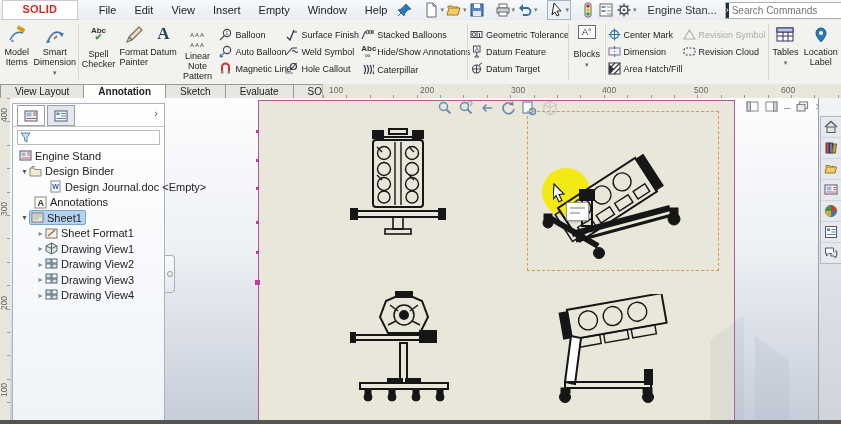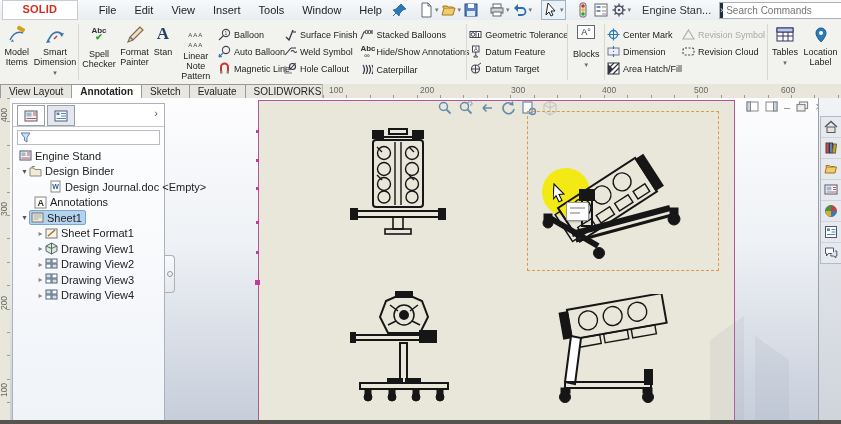--- a/index.html
+++ b/index.html
@@ -41,21 +41,21 @@
   .ic20{width:20px;height:20px;} .ic13{width:13px;height:13px;flex:0 0 13px;}
   .abc-ic{font-size:8px;font-weight:bold;color:#333;line-height:7px;text-align:center;}
   .abc-ic .chk{color:#2f9e2f;font-size:9px;}
   .note-A{font-family:"Liberation Serif",serif;font-weight:bold;font-size:17px;color:#24415f;line-height:18px;}
   .aaa{font-size:6px;letter-spacing:1px;color:#444;line-height:6px;}
   .blocksA{border:1px solid #667;font-size:9px;padding:1px 3px;color:#334;background:#fff;}
   
   .tabstrip{position:absolute;left:0;top:84px;width:841px;height:14px;background:#dedcd4;
             display:flex;align-items:stretch;font-size:10px;}
   .tab{border:1px solid #9a9a94;border-bottom:none;background:#e7e6e0;color:#222;
-       padding:0 8px;display:flex;align-items:center;margin-right:-1px;}
+       padding:0 14px;display:flex;align-items:center;margin-right:-1px;}
   .tab.active{background:#fdfdfb;font-weight:bold;}
   .hruler{position:absolute;left:322px;top:84px;width:519px;height:14px;background:#e9e7dc;
           border-left:1px solid #b9b7ac;
           background-image:repeating-linear-gradient(to right,#9a9890 0 1px,transparent 1px 23.4px);
           background-size:100% 3px;background-position:0 100%;background-repeat:no-repeat;}
   .hnum{position:absolute;top:1px;font-size:8.5px;color:#666;}
   .vruler{position:absolute;left:0;top:98px;width:10px;height:326px;background:#e9e7dc;
           border-right:1px solid #b9b7ac;
           background-image:repeating-linear-gradient(to bottom,#9a9890 0 1px,transparent 1px 23.4px);
           background-size:3px 100%;background-position:100% 0;background-repeat:no-repeat;}
@@ -120,21 +120,21 @@
         <path d="M9 1 C4 1 4 5 8 6 C12 7 12 12 6 12 M10 1 C15 1 15 5 11 6" fill="none" stroke="#d52b1e" stroke-width="1.6"></path>
       </svg>
       <span class="b1">SOLID</span>
         <span class="b2">WORKS</span>
     </div>
     <div class="menus">
       <span class="menu">File</span>
       <span class="menu">Edit</span>
       <span class="menu">View</span>
       <span class="menu">Insert</span>
-      <span class="menu">Tools</span>
+      <span class="menu">Empty</span>
       <span class="menu">Window</span>
       <span class="menu">Help</span>
     </div>
     <span class="tbbtn">
       <svg class="tb-ic" viewBox="0 0 16 16">
           <path d="M9 2 l5 5 -3 1 -3 3 -1 3 -3-3 -3 3 3-3 -3-3 3-1 3-3 z" fill="#2a7ab8" stroke="#1d5a8a" stroke-width=".7"></path>
         </svg>
     </span>
     <span class="tb-sep"></span>
     <span class="tbbtn">
@@ -247,21 +247,21 @@
     </div>
     <div class="rbtn-lg" style="width:40px">
       <svg class="ic20" viewBox="0 0 20 20">
         <path d="M15 2 L5 12 l-2 5 5-2 L18 5 z" fill="#e8e0d0" stroke="#8a6a40" stroke-width="1.2"></path>
         <path d="M5 12 l3 3" stroke="#4a76a8" stroke-width="1.6"></path>
         </svg>
       <span class="lab">Format Painter</span>
     </div>
     <div class="rbtn-lg" style="width:24px">
       <span class="note-A" style="height:20px">A</span>
-      <span class="lab">Stan</span>
+      <span class="lab">Datum</span>
     </div>
     <div class="rbtn-lg" style="width:50px">
       <span style="height:20px;padding-top:4px">
         <span class="aaa">AAA</span><br><span class="aaa">AAA</span>
       </span>
       <span class="lab">Linear Note Pattern</span>
       <span class="dcaret"></span>
     </div>
 
     <div class="rcol" style="width:66px">

